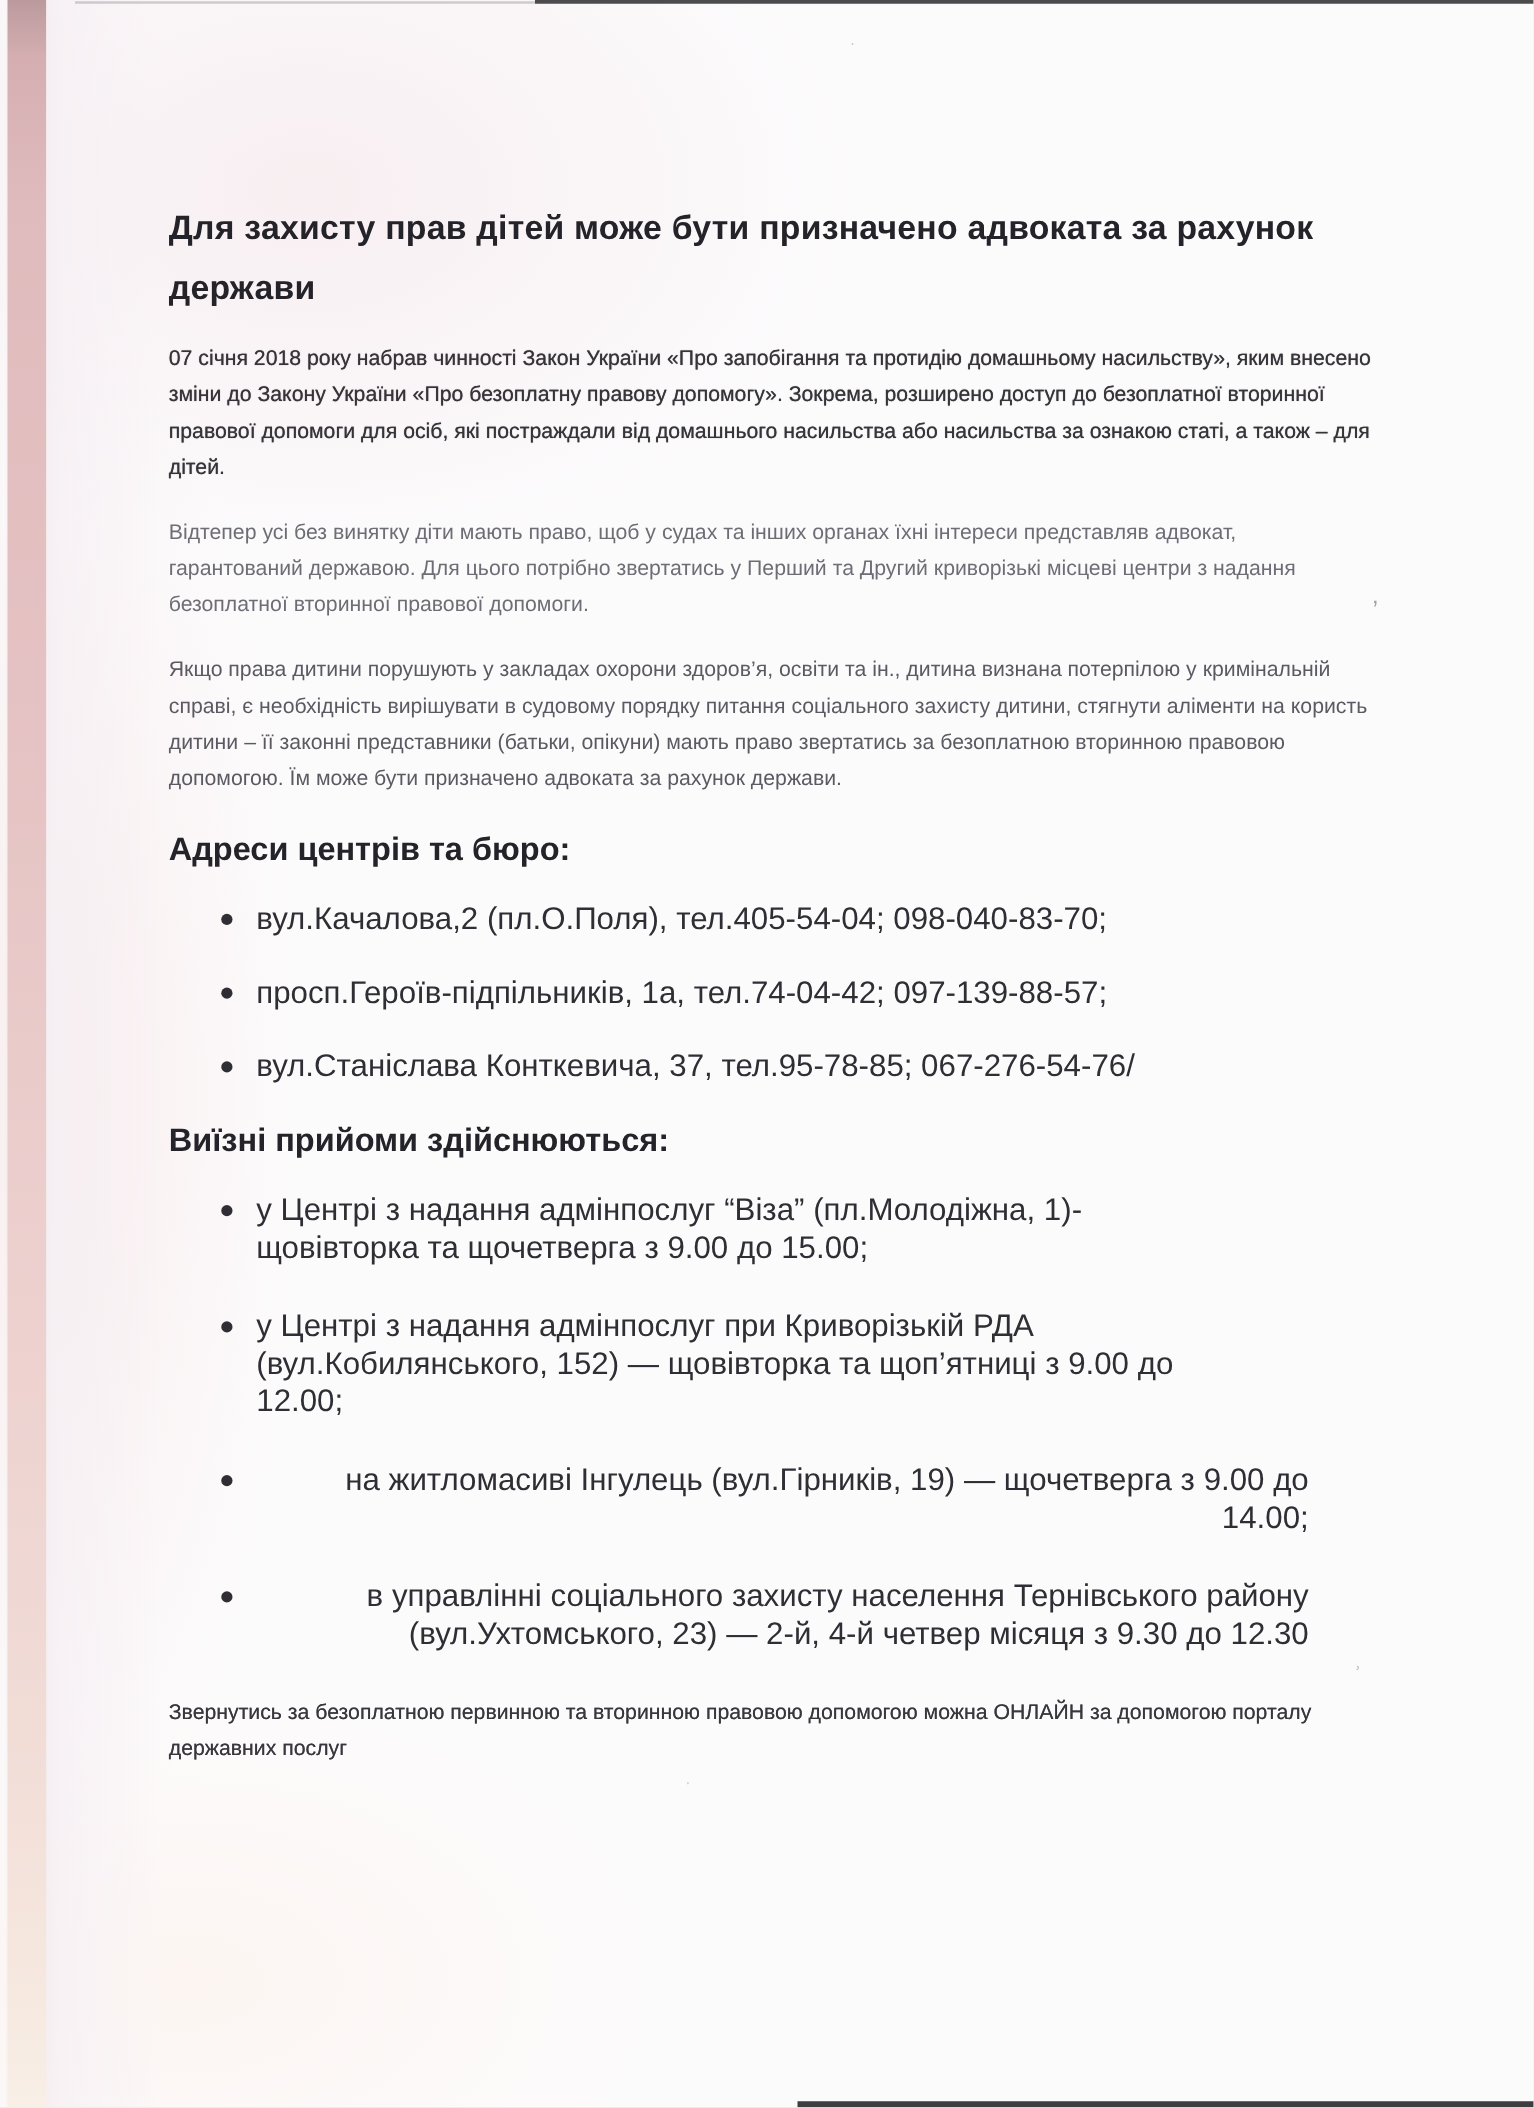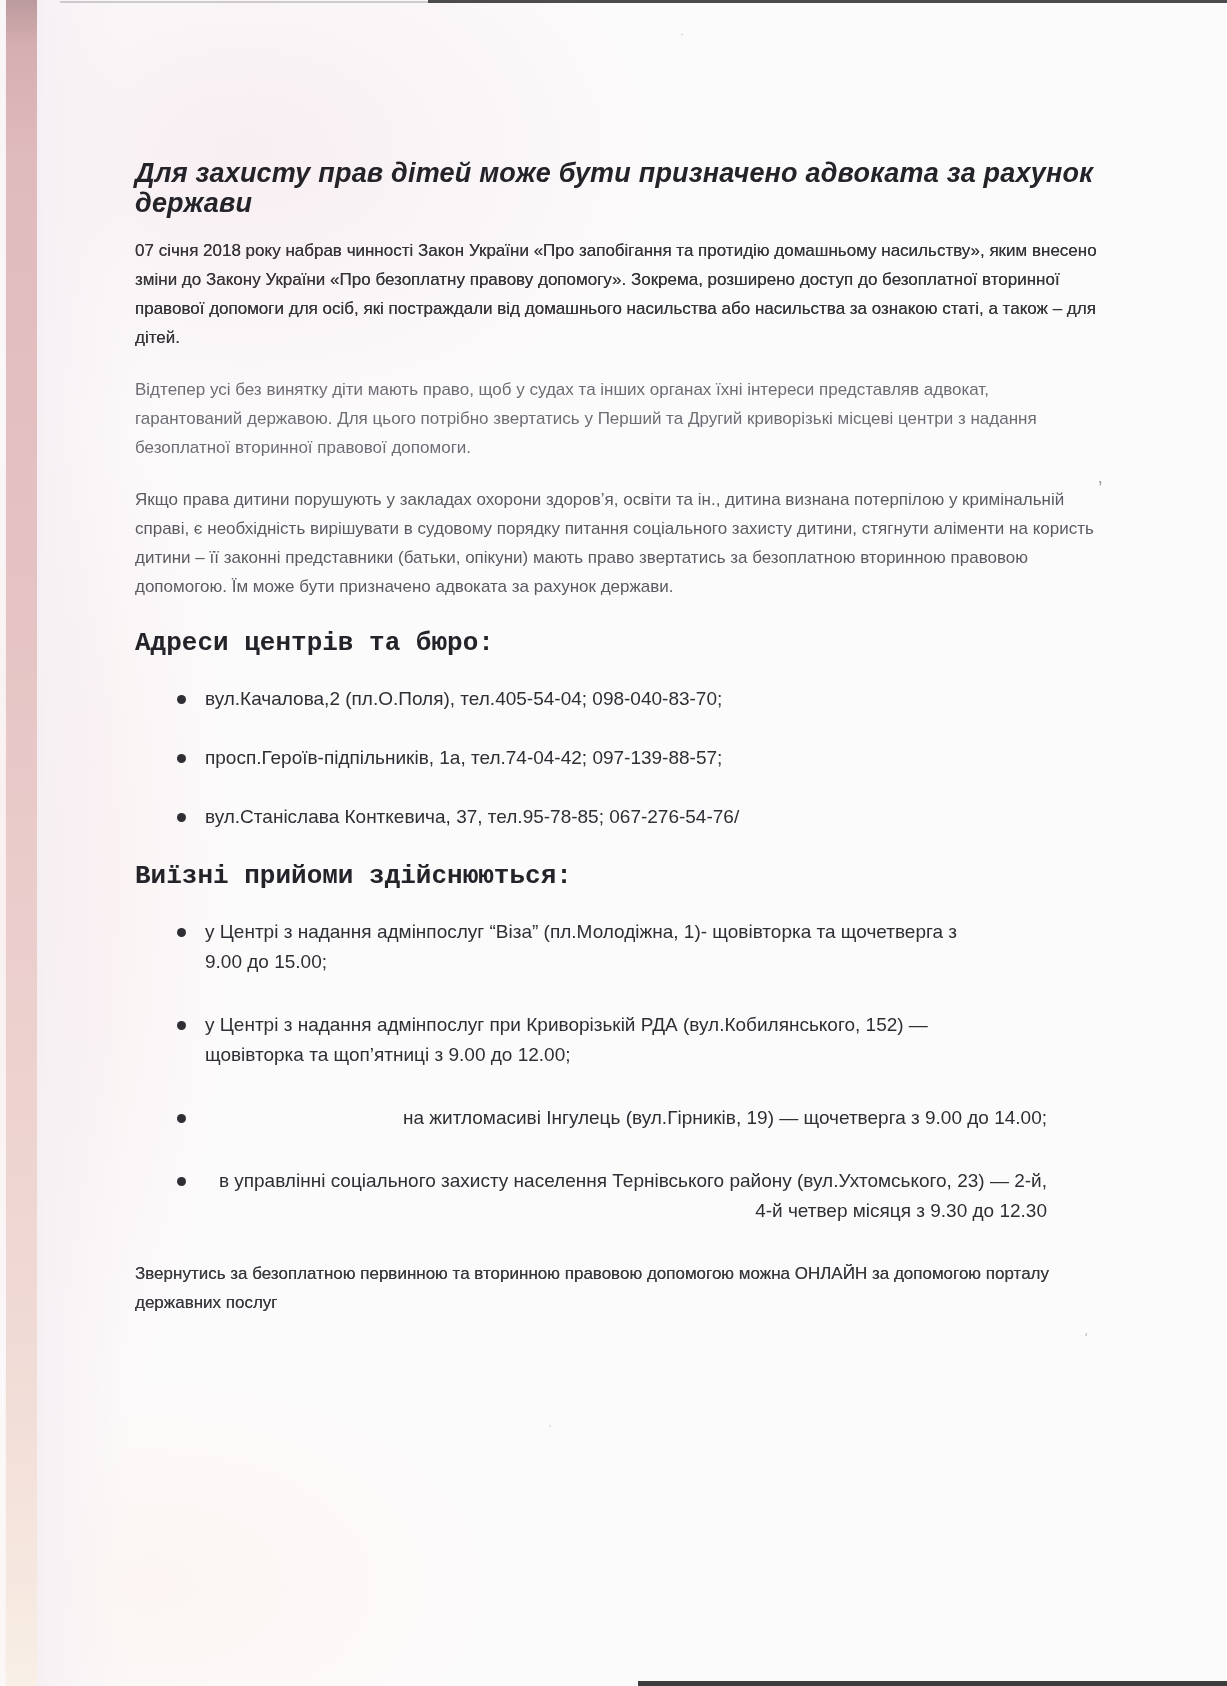--- a/index.html
+++ b/index.html
@@ -51,25 +51,24 @@
   .content {
     position: absolute;
     left: 135px;
     top: 158px;
     width: 965px;
     color: #29282e;
   }
   .doc-title {
     margin: 0 0 18px 0;
     font-size: 27px;
-    line-height: 30px;
+    line-height: 48px;
     font-weight: bold;
     color: #242329;
     letter-spacing: 0.2px;
-    font-style: italic;
   }
   .para {
     margin: 0 0 23px 0;
     font-size: 17px;
     line-height: 29px;
   }
   .para.ink-heavy {
     color: #363439;
     text-shadow: 0 0 0.6px rgba(54,52,57,0.9);
   }
@@ -78,32 +77,31 @@
   }
   .para.ink-mid {
     color: #5b5a62;
   }
   .section-heading {
     margin: 27px 0 26px 0;
     font-size: 26px;
     line-height: 30px;
     font-weight: bold;
     color: #242329;
-    font-family: Liberation Mono, monospace;
   }
   ul.bullet-list {
     list-style: none;
     margin: 0 0 6px 0;
     padding: 0 0 0 42px;
   }
   ul.bullet-list li {
     position: relative;
     padding-left: 28px;
     margin-bottom: 29px;
-    font-size: 19px;
+    font-size: 25px;
     line-height: 30px;
     color: #2f2e34;
   }
   ul.bullet-list.wide-gap li { margin-bottom: 33px; }
   .bullet-dot {
     position: absolute;
     left: 0; top: 11px;
     width: 9px; height: 9px;
     border-radius: 50%;
     background: #2f2e34;

